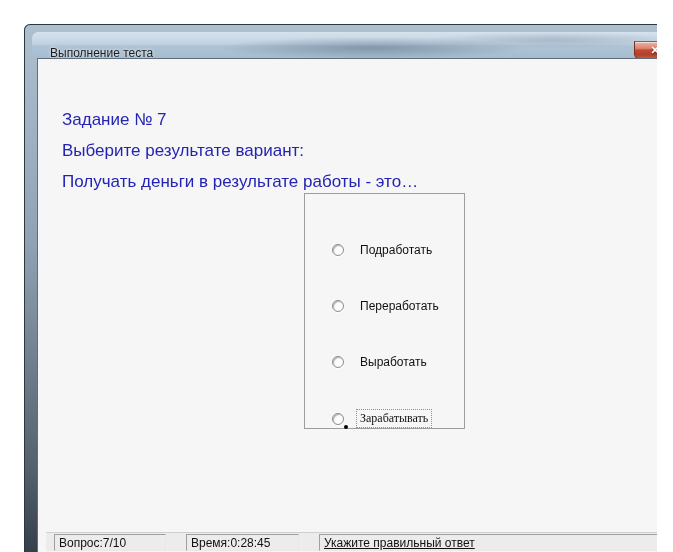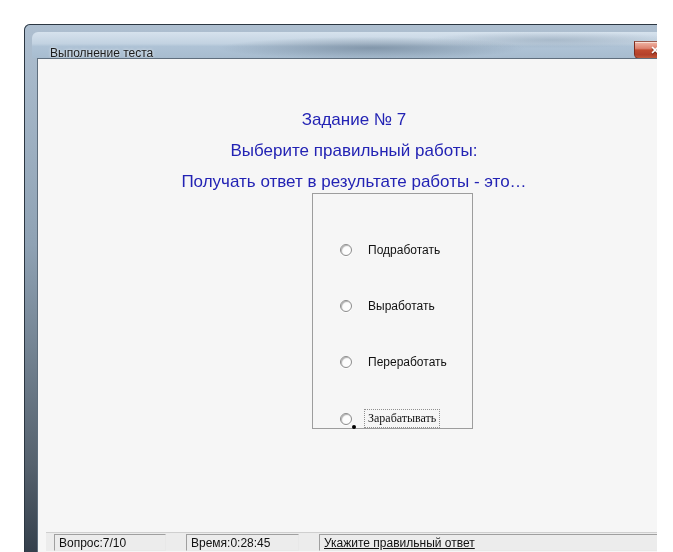--- a/index.html
+++ b/index.html
@@ -51,27 +51,26 @@
     border:1px solid #5f6e7d;
     background:#f6f6f6;
     display:flex; flex-direction:column;
   }
   .client {
     position:relative; flex:1; background:#f6f6f6; overflow:hidden;
   }
   
   .question {
     position:absolute; left:0; top:25px; width:600px;
-    text-align:center;
     color:#2323b4;
     font-size:17px; line-height:23px;
   }
   
   .options-panel {
-    position:absolute; left:258px; top:118px;
+    position:absolute; left:250px; top:118px;
     width:161px; height:236px;
     border:1px solid #9d9d9d;
     background:#f6f6f6;
   }
   .option {
     position:absolute; left:11px;
     display:flex; align-items:center;
     cursor:default;
   }
   .option:nth-child(1) { top:31px; }
@@ -143,36 +142,36 @@
     <div class="close-btn">
       <span class="close-glyph">✕</span>
     </div>
   </div>
 
   <div class="inner">
     <div class="client">
 
       <div class="question">
         <div>Задание № 7</div>
-        <div>Выберите правильный работы:</div>
-        <div>Получать ответ в результате работы - это…</div>
+        <div>Выберите результате вариант:</div>
+        <div>Получать деньги в результате работы - это…</div>
       </div>
 
       <div class="options-panel">
         <label class="option">
           <span class="radio"></span>
           <span class="option-label">Подработать</span>
         </label>
         <label class="option">
           <span class="radio"></span>
-          <span class="option-label">Выработать</span>
+          <span class="option-label">Переработать</span>
         </label>
         <label class="option">
           <span class="radio"></span>
-          <span class="option-label">Переработать</span>
+          <span class="option-label">Выработать</span>
         </label>
         <label class="option selected">
           <span class="radio">
               <span class="dot"></span>
             </span>
           <span class="option-label">Зарабатывать</span>
         </label>
       </div>
 
       <button class="ok-button">OK</button>

